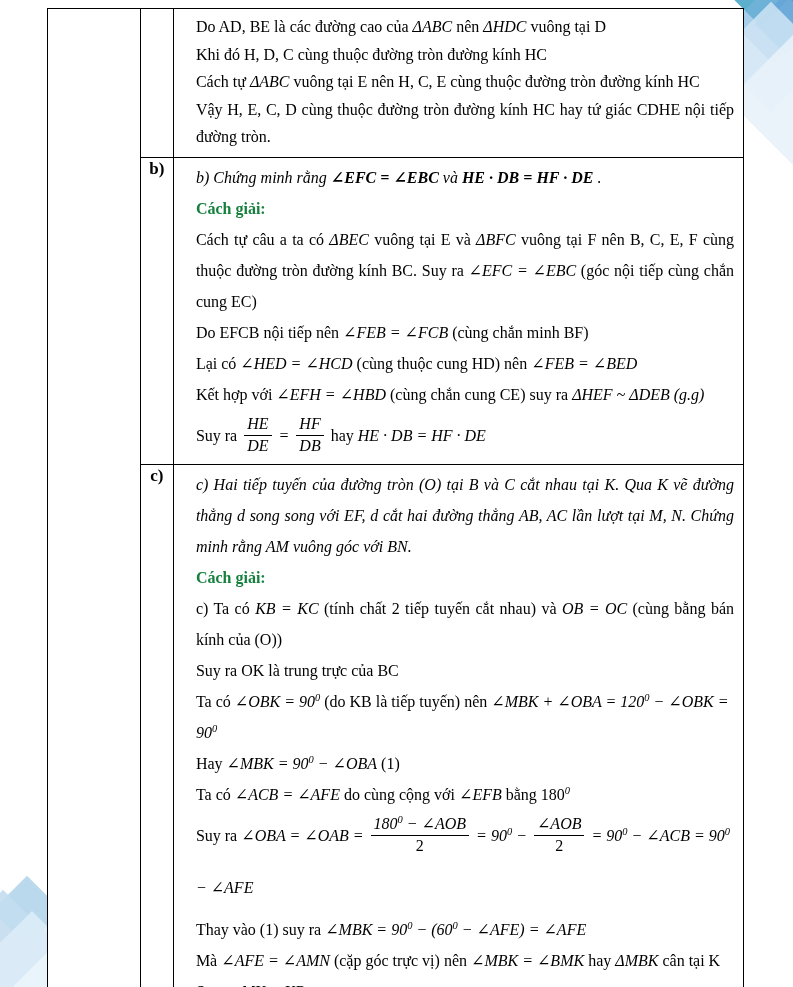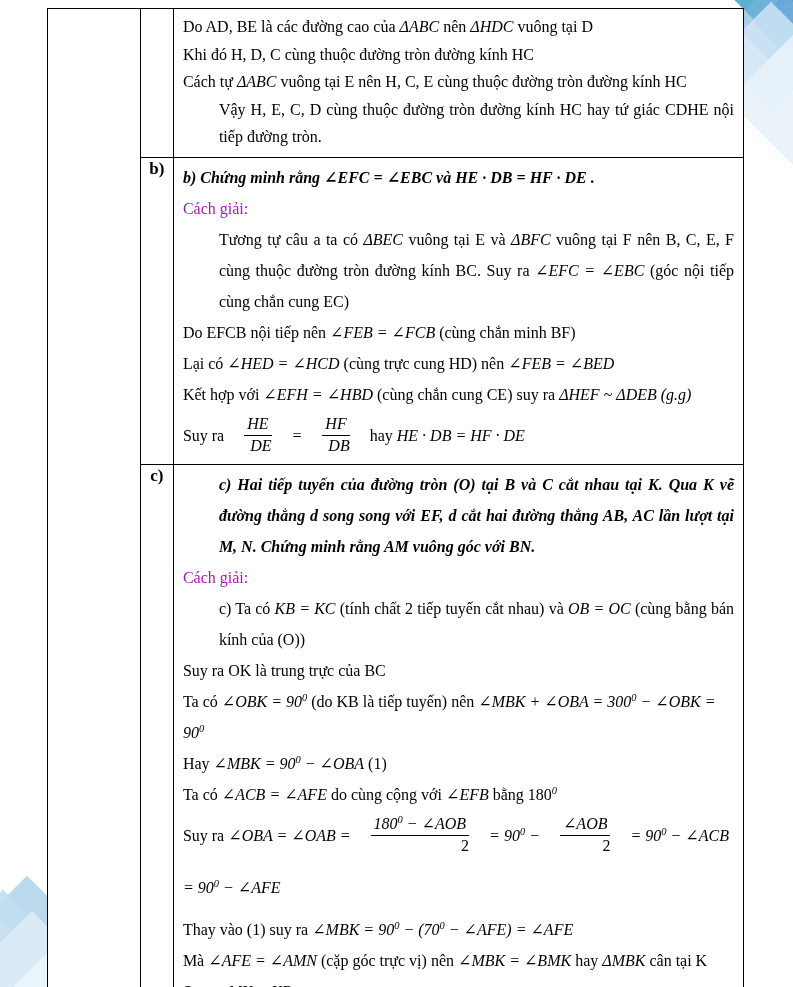--- a/index.html
+++ b/index.html
@@ -22,36 +22,36 @@
     border-collapse:collapse;table-layout:fixed;width:697px;background:#ffffff;
   }
   table.solution td{
     border:1.5px solid #000;vertical-align:top;
   }
   td.col-empty{width:92px;background:#ffffff;}
   td.col-label{
     width:33px;vertical-align:middle;text-align:center;
     font-weight:bold;font-size:17px;
   }
-  td.col-content{width:566px;padding:4px 9px 2px 9px;}
+  td.col-content{width:566px;padding:4px 9px 2px 22px;}
   .line{
     font-size:16px;line-height:31px;
   }
   .row0 .line{line-height:27.5px;}
-  .line.justify{text-align:justify;margin-left:36px;}
+  .line.justify{text-align:justify;}
   .line.fracline{line-height:52px;}
   .seg-r{font-style:normal;}
   .seg-i{font-style:italic;}
-  .seg-bi{font-style:italic;font-weight:bold;}
+  .seg-bi{font-style:italic;font-weight:normal;}
   .problem .seg-i{font-weight:bold;}
-  .seg-red{color:#a21caf;font-weight:normal;}
+  .seg-red{color:#15803d;font-weight:bold;}
   .seg-sup{font-size:10.5px;vertical-align:super;line-height:0;font-style:italic;}
   .frac{
-    display:inline-block;vertical-align:middle;text-align:right;
-    line-height:1.15;margin:0 16px;position:relative;top:-2px;
+    display:inline-block;vertical-align:middle;text-align:center;
+    line-height:1.15;margin:0 3px;position:relative;top:-2px;
   }
   .frac .num{display:block;border-bottom:1.3px solid #000;padding:0 3px 1px 3px;}
   .frac .den{display:block;padding-top:1px;}
 </style>
 </head>
 <body>
 
 <div class="decor-diamond" style="left: 740px; top: -24px; width: 42px; height: 42px; opacity: 0.9; background: rgb(74, 167, 201);"></div>
 <div class="decor-diamond" style="left: 764px; top: 2px; width: 44px; height: 44px; opacity: 0.85; background: rgb(63, 136, 204);"></div>
 <div class="decor-diamond" style="left: 744px; top: -6px; width: 58px; height: 58px; opacity: 0.65; background: rgb(122, 180, 221);"></div>
@@ -81,38 +81,38 @@
             <div class="line"><span class="seg-r">Khi đó  H, D, C cùng thuộc đường tròn đường kính HC</span></div>
             <div class="line"><span class="seg-r">Cách tự </span><span class="seg-i">ΔABC</span><span class="seg-r"> vuông tại E nên H, C, E cùng thuộc đường tròn đường kính HC</span></div>
             <div class="line justify"><span class="seg-r">Vậy H, E, C, D cùng thuộc đường tròn đường kính HC hay tứ giác CDHE nội tiếp đường tròn.</span></div>
           </td>
         </tr>
         <tr>
           <td class="col-label">b)</td>
           <td class="col-content row1" style="height: 282px;">
             <div class="line problem"><span class="seg-bi">b) Chứng minh rằng </span><span class="seg-i">∠EFC = ∠EBC</span><span class="seg-bi"> và </span><span class="seg-i">HE · DB = HF · DE</span><span class="seg-bi"> .</span></div>
             <div class="line solution"><span class="seg-red">Cách giải:</span></div>
-            <div class="line justify"><span class="seg-r">Tương tự câu a ta có </span><span class="seg-i">ΔBEC</span><span class="seg-r"> vuông tại E và </span><span class="seg-i">ΔBFC</span><span class="seg-r"> vuông tại F nên B, C, E, F cùng thuộc đường tròn đường kính BC. Suy ra </span><span class="seg-i">∠EFC = ∠EBC</span><span class="seg-r"> (góc nội tiếp cùng chắn cung EC)</span></div>
+            <div class="line justify"><span class="seg-r">Cách tự câu a ta có </span><span class="seg-i">ΔBEC</span><span class="seg-r"> vuông tại E và </span><span class="seg-i">ΔBFC</span><span class="seg-r"> vuông tại F nên B, C, E, F cùng thuộc đường tròn đường kính BC. Suy ra </span><span class="seg-i">∠EFC = ∠EBC</span><span class="seg-r"> (góc nội tiếp cùng chắn cung EC)</span></div>
             <div class="line"><span class="seg-r">Do EFCB nội tiếp nên </span><span class="seg-i">∠FEB = ∠FCB</span><span class="seg-r"> (cùng chắn minh BF)</span></div>
-            <div class="line"><span class="seg-r">Lại có </span><span class="seg-i">∠HED = ∠HCD</span><span class="seg-r"> (cùng trực cung HD) nên </span><span class="seg-i">∠FEB = ∠BED</span></div>
+            <div class="line"><span class="seg-r">Lại có </span><span class="seg-i">∠HED = ∠HCD</span><span class="seg-r"> (cùng thuộc cung HD) nên </span><span class="seg-i">∠FEB = ∠BED</span></div>
             <div class="line"><span class="seg-r">Kết hợp với </span><span class="seg-i">∠EFH = ∠HBD</span><span class="seg-r"> (cùng chắn cung CE) suy ra </span><span class="seg-i">ΔHEF ~ ΔDEB (g.g)</span></div>
             <div class="line fracline"><span class="seg-r">Suy ra </span><span class="frac"><span class="num"><span class="seg-i">HE</span></span><span class="den"><span class="seg-i">DE</span></span></span><span class="seg-i"> = </span><span class="frac"><span class="num"><span class="seg-i">HF</span></span><span class="den"><span class="seg-i">DB</span></span></span><span class="seg-r"> hay </span><span class="seg-i">HE · DB = HF · DE</span></div>
           </td>
         </tr>
         <tr>
           <td class="col-label">c)</td>
           <td class="col-content row2" style="height: 545px;">
             <div class="line problem justify"><span class="seg-bi">c) Hai tiếp tuyến của đường tròn (O) tại B và C cắt nhau tại K. Qua K vẽ đường thẳng d song song với EF, d cắt hai đường thẳng AB, AC lần lượt tại M, N. Chứng minh rằng AM vuông góc với BN.</span></div>
             <div class="line solution"><span class="seg-red">Cách giải:</span></div>
             <div class="line justify"><span class="seg-r">c) Ta có </span><span class="seg-i">KB = KC</span><span class="seg-r"> (tính chất 2 tiếp tuyến cắt nhau) và </span><span class="seg-i">OB = OC</span><span class="seg-r"> (cùng bằng bán kính của (O))</span></div>
             <div class="line"><span class="seg-r">Suy ra OK là trung trực của BC</span></div>
-            <div class="line"><span class="seg-r">Ta có </span><span class="seg-i">∠OBK = 90</span><span class="seg-sup">0</span><span class="seg-r"> (do KB là tiếp tuyến) nên </span><span class="seg-i">∠MBK + ∠OBA = 300</span><span class="seg-sup">0</span><span class="seg-i"> − ∠OBK = 90</span><span class="seg-sup">0</span></div>
+            <div class="line"><span class="seg-r">Ta có </span><span class="seg-i">∠OBK = 90</span><span class="seg-sup">0</span><span class="seg-r"> (do KB là tiếp tuyến) nên </span><span class="seg-i">∠MBK + ∠OBA = 120</span><span class="seg-sup">0</span><span class="seg-i"> − ∠OBK = 90</span><span class="seg-sup">0</span></div>
             <div class="line"><span class="seg-r">Hay </span><span class="seg-i">∠MBK = 90</span><span class="seg-sup">0</span><span class="seg-i"> − ∠OBA</span><span class="seg-r">   (1)</span></div>
             <div class="line"><span class="seg-r">Ta có </span><span class="seg-i">∠ACB = ∠AFE</span><span class="seg-r"> do cùng cộng với </span><span class="seg-i">∠EFB</span><span class="seg-r"> bằng 180</span><span class="seg-sup">0</span></div>
             <div class="line fracline"><span class="seg-r">Suy ra </span><span class="seg-i">∠OBA = ∠OAB = </span><span class="frac"><span class="num"><span class="seg-i">180</span><span class="seg-sup">0</span><span class="seg-i"> − ∠AOB</span></span><span class="den"><span class="seg-r">2</span></span></span><span class="seg-i"> = 90</span><span class="seg-sup">0</span><span class="seg-i"> − </span><span class="frac"><span class="num"><span class="seg-i">∠AOB</span></span><span class="den"><span class="seg-r">2</span></span></span><span class="seg-i"> = 90</span><span class="seg-sup">0</span><span class="seg-i"> − ∠ACB = 90</span><span class="seg-sup">0</span><span class="seg-i"> − ∠AFE</span></div>
-            <div class="line"><span class="seg-r">Thay vào (1) suy ra  </span><span class="seg-i">∠MBK = 90</span><span class="seg-sup">0</span><span class="seg-i"> − (70</span><span class="seg-sup">0</span><span class="seg-i"> − ∠AFE) = ∠AFE</span></div>
+            <div class="line"><span class="seg-r">Thay vào (1) suy ra  </span><span class="seg-i">∠MBK = 90</span><span class="seg-sup">0</span><span class="seg-i"> − (60</span><span class="seg-sup">0</span><span class="seg-i"> − ∠AFE) = ∠AFE</span></div>
             <div class="line"><span class="seg-r">Mà </span><span class="seg-i">∠AFE = ∠AMN</span><span class="seg-r"> (cặp góc trực vị) nên </span><span class="seg-i">∠MBK = ∠BMK</span><span class="seg-r"> hay </span><span class="seg-i">ΔMBK</span><span class="seg-r"> cân tại K</span></div>
             <div class="line"><span class="seg-r">Suy ra </span><span class="seg-i">MK = KB</span></div>
           </td>
         </tr>
       </tbody>
   </table>
 </div>
 
 </body></html>

